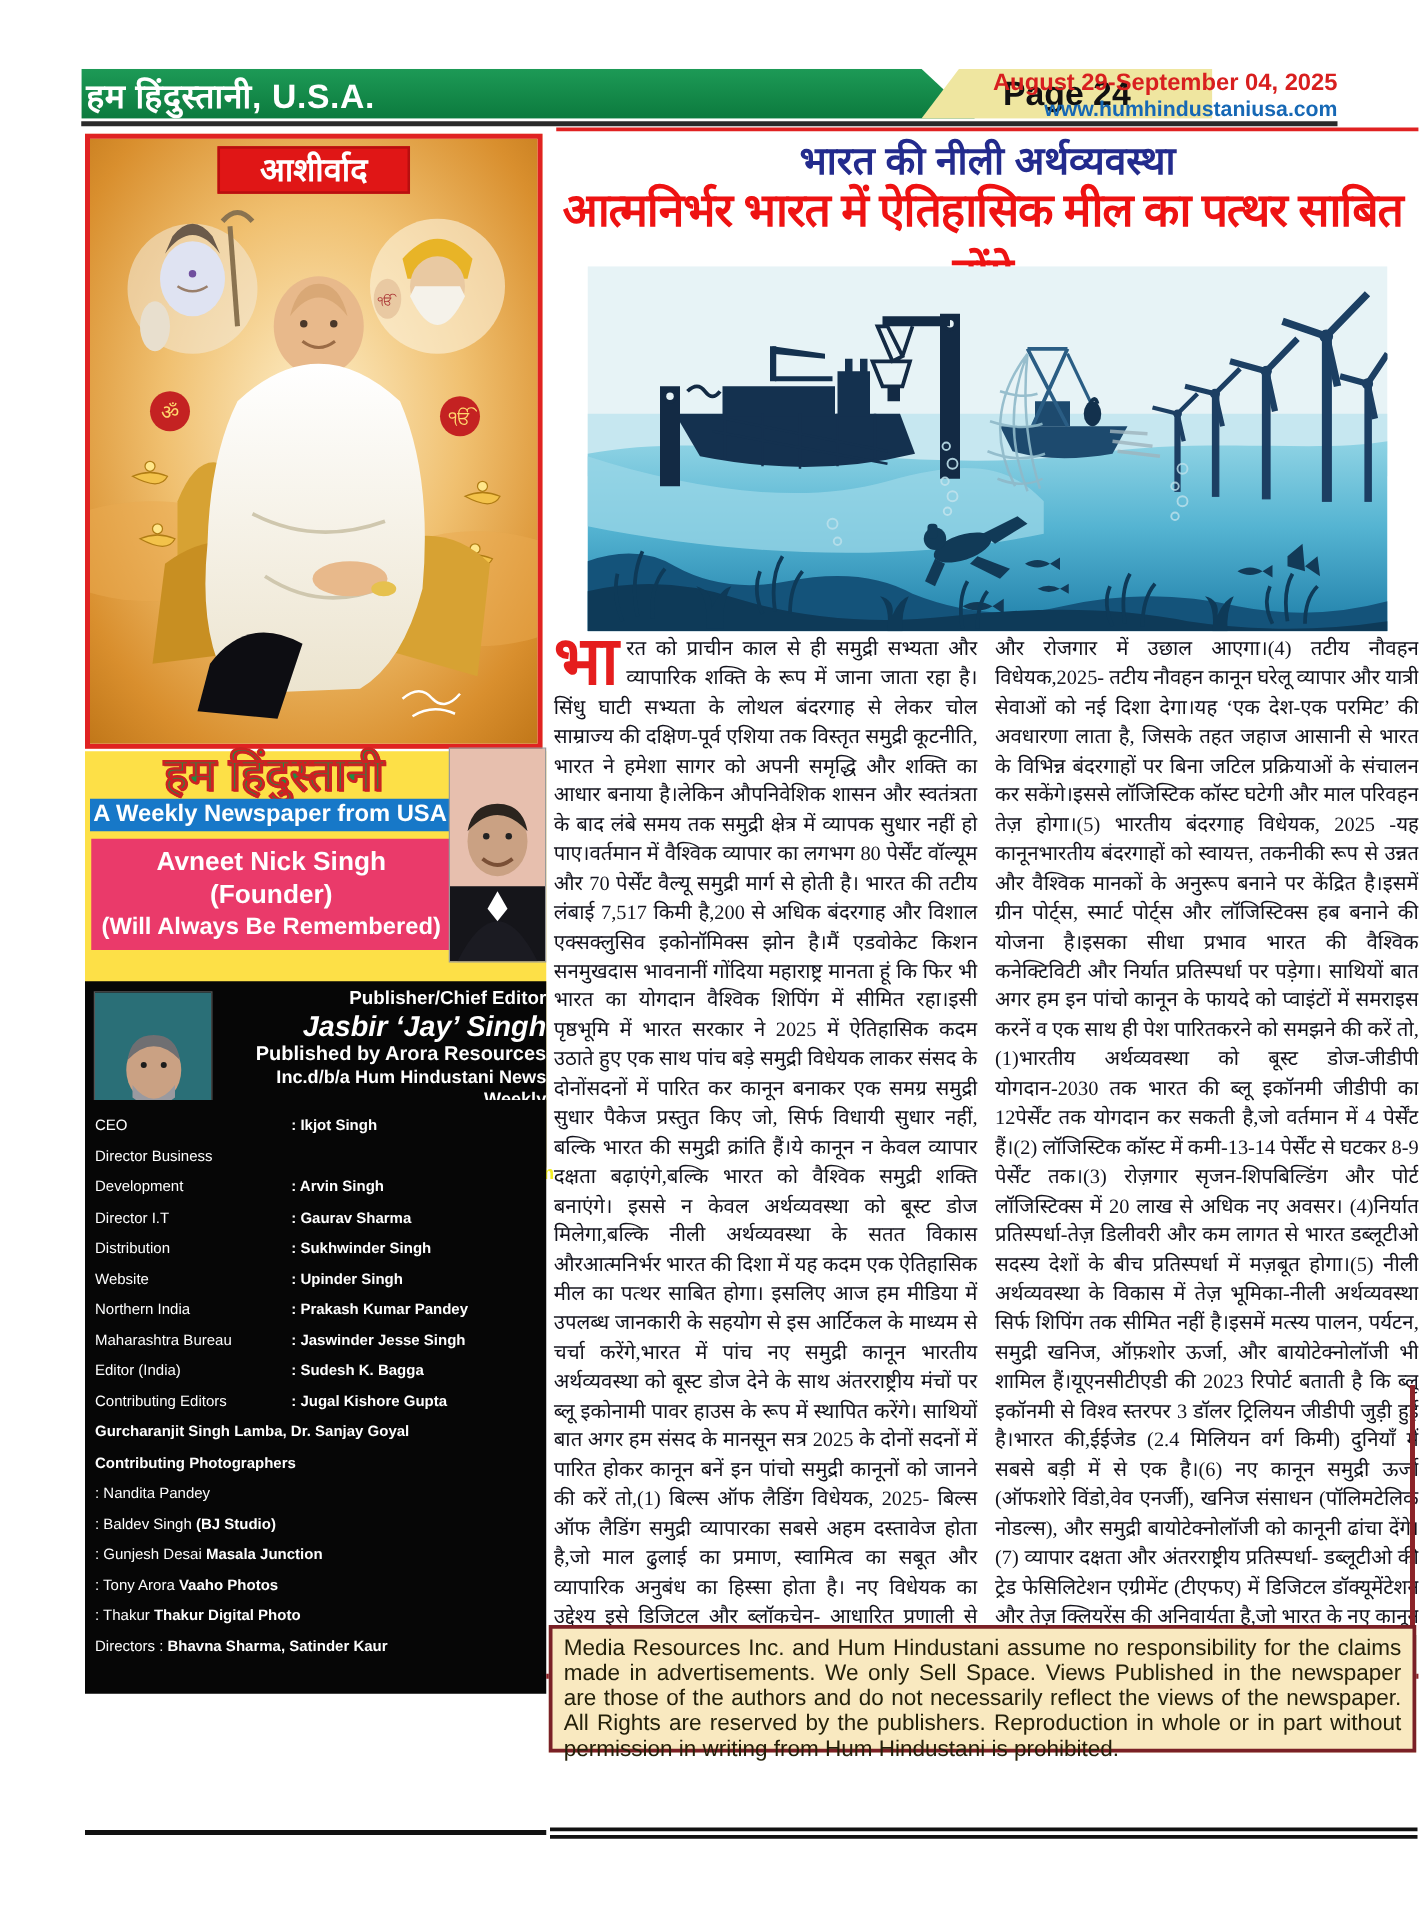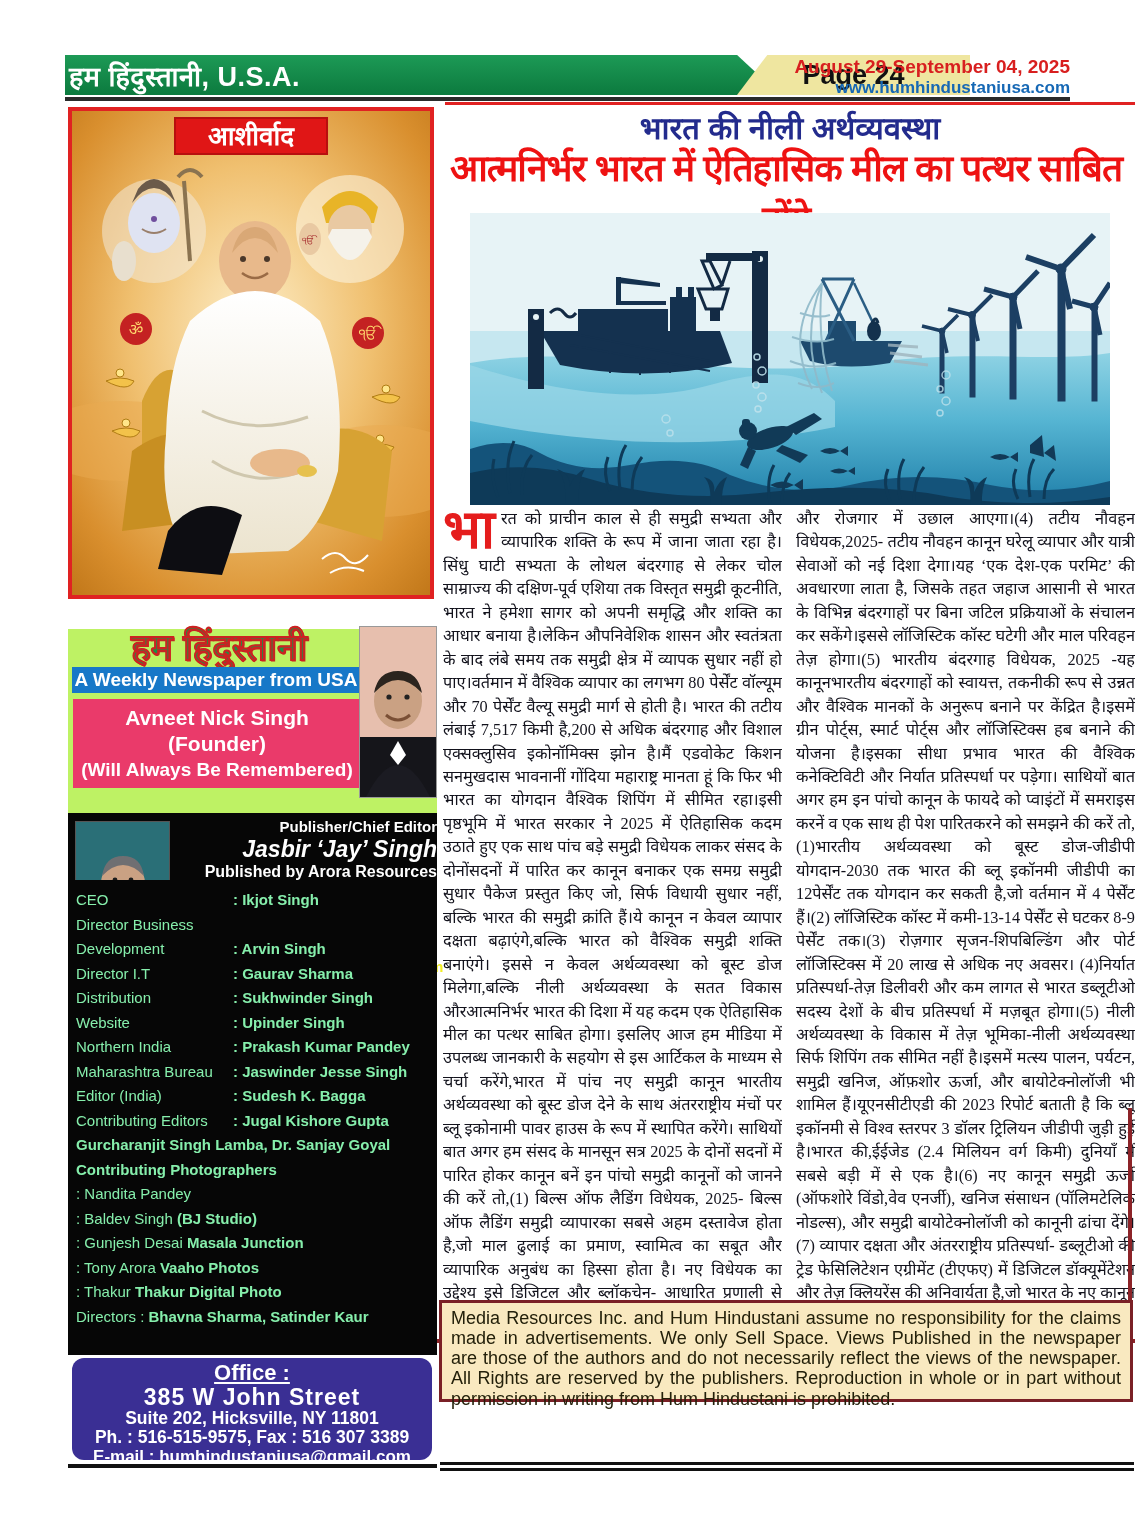--- a/index.html
+++ b/index.html
@@ -24,21 +24,21 @@
   .top-red-line{position:absolute;left:445px;top:102px;width:690px;height:3px;background:#e02222;}
 
   
   .blessing{position:absolute;left:68px;top:107px;width:366px;height:492px;
     border:4px solid #e02222;box-sizing:border-box;background:#f7d9a0;}
   .blessing svg{display:block;width:100%;height:100%;}
   .blessing-banner{position:absolute;left:50%;top:6px;transform:translateX(-50%);
     background:#e01616;border:2px solid #b80f0f;color:#fff;font-weight:bold;font-size:26px;
     padding:0 32px;line-height:34px;white-space:nowrap;}
 
-  .mast{position:absolute;left:68px;top:601px;width:369px;height:336px;background:#bef264;margin-top:28px;}
+  .mast{position:absolute;left:68px;top:601px;width:369px;height:336px;background:#fde047;}
   .mast-title{position:absolute;left:6px;top:0px;width:290px;text-align:center;
     color:#1d9044;font-weight:bold;font-size:37px;line-height:38px;
     -webkit-text-stroke:1px #cc2222;text-shadow:1px 1px 0 #cc2222;}
   .mast-tag{position:absolute;left:4px;top:38px;width:288px;background:#1778c8;
     color:#fff;font-weight:bold;font-size:19px;text-align:center;line-height:26px;}
   .founder-box{position:absolute;left:5px;top:70px;width:288px;background:#ea3a6a;
     color:#fff;font-weight:bold;text-align:center;padding:6px 2px;box-sizing:border-box;}
   .founder-l1{font-size:21px;line-height:26px;}
   .founder-l2{font-size:19px;line-height:25px;}
   .founder-photo{position:absolute;right:0;top:-3px;width:76px;height:170px;border:1px solid #999;}
@@ -48,21 +48,21 @@
   .pub-text{margin-left:104px;text-align:right;color:#fff;padding-top:4px;}
   .pub-t1{font-weight:bold;font-size:15px;line-height:19px;}
   .pub-name{font-weight:bold;font-style:italic;font-size:23px;line-height:26px;}
   .pub-t2{font-weight:bold;font-size:16px;line-height:19px;}
   .pub-t3{font-weight:bold;font-size:14.5px;line-height:18px;}
   .pub-mail{font-weight:bold;font-size:16.5px;line-height:20px;}
   .pub-mail2{font-weight:bold;font-size:15px;line-height:19px;color:#f2ee25;}
   .pub-note{font-weight:bold;font-size:17px;line-height:20px;color:#f2ee25;}
 
   .staff{position:absolute;left:68px;top:880px;width:369px;height:475px;background:#060606;
-    color:#86efac;padding:8px 6px 0 8px;box-sizing:border-box;font-size:15px;}
+    color:#ffffff;padding:8px 6px 0 8px;box-sizing:border-box;font-size:12px;}
   .srow{display:grid;grid-template-columns:157px 1fr;line-height:24.5px;}
   .sv{font-weight:bold;}
   .sline{line-height:24.5px;}
   .sb{font-weight:bold;}
 
   .office{position:absolute;left:72px;top:1358px;width:360px;height:102px;background:#3a2f94;
     border-radius:12px;color:#fff;text-align:center;padding-top:3px;box-sizing:border-box;}
   .office-t{font-weight:bold;font-size:22px;line-height:24px;text-decoration:underline;}
   .office-a1{font-weight:bold;font-size:23px;line-height:24px;letter-spacing:1px;}
   .office-a2{font-weight:bold;font-size:17.5px;line-height:19px;}
@@ -328,27 +328,20 @@
         <div class="sline">
           <span class="sn">: Thakur </span><span class="sb">Thakur Digital Photo</span>
         </div>
 
         <div class="sline">
           <span class="sn">Directors : </span><span class="sb">Bhavna Sharma, Satinder Kaur</span>
         </div>
       </div>
   </div>
 
-  <div class="office">
-    <div class="office-t">Office :</div>
-    <div class="office-a1">385 W John Street</div>
-    <div class="office-a2">Suite 202, Hicksville, NY 11801</div>
-    <div class="office-ph">Ph. : 516-515-9575, Fax : 516 307 3389</div>
-    <div class="office-em">E-mail : humhindustaniusa@gmail.com</div>
-  </div>
   <div class="bline-side"></div>
 
   <div class="kicker">भारत की नीली अर्थव्यवस्था</div>
   <div class="headline">आत्मनिर्भर भारत में ऐतिहासिक मील का पत्थर साबित होंगे</div>
 
   <div class="illus">
     <svg viewBox="0 0 640 292" preserveAspectRatio="none">
       <defs>
         <linearGradient id="wat" x1="0" y1="0" x2="0" y2="1">
           <stop offset="0%" stop-color="#8fd3e4"></stop>

